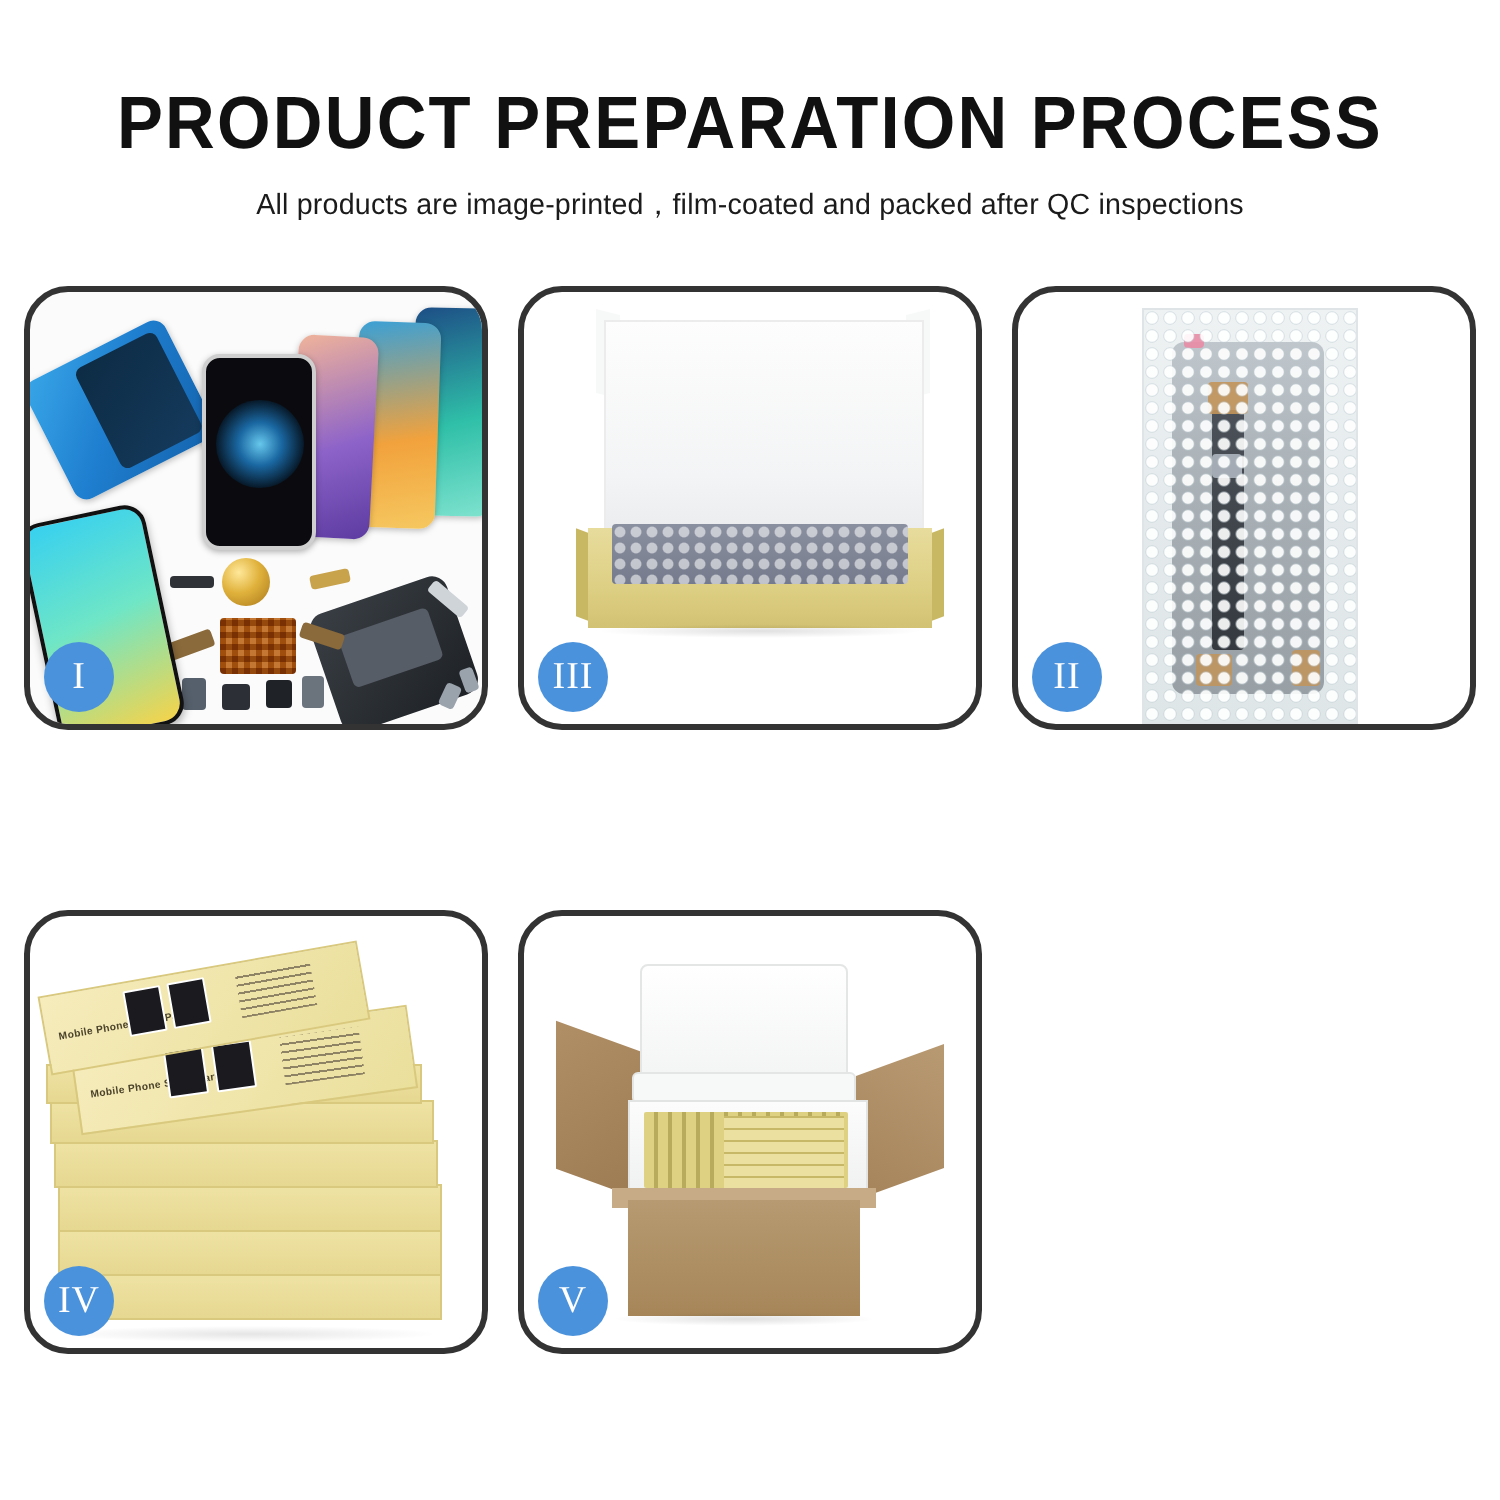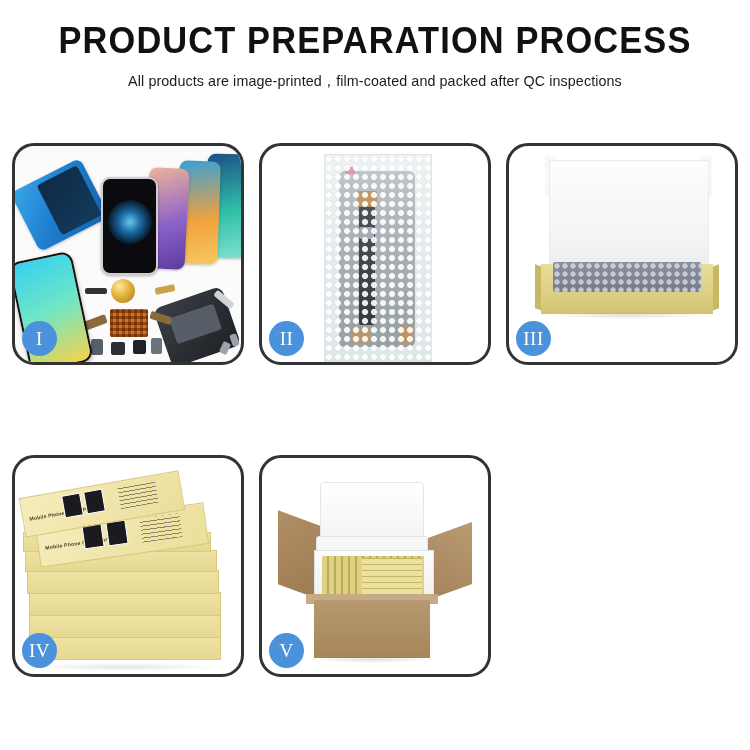--- a/index.html
+++ b/index.html
@@ -5,21 +5,21 @@
   html,body{margin:0;padding:0;}
   body{
     width:750px;height:750px;
     background:#ffffff;
     font-family:"Liberation Sans","DejaVu Sans",sans-serif;
     overflow:hidden;
   }
   .page{position:relative;width:750px;height:750px;}
 
   
-  .header{width:750px;text-align:center;padding-top:22px;box-sizing:border-box;}
+  .header{width:750px;text-align:center;padding-top:43px;box-sizing:border-box;}
   .title{
     font-size:37px;font-weight:700;color:#111;
     letter-spacing:1.2px;line-height:1;
     transform:scaleX(0.93);transform-origin:center;
     white-space:nowrap;
   }
   .subtitle{
     margin-top:13px;font-size:14.6px;color:#1b1b1b;font-weight:400;
     letter-spacing:0.1px;white-space:nowrap;
     transform:scaleX(0.98);transform-origin:center;
@@ -365,50 +365,50 @@
         <div class="pt f7"></div>
         <div class="pt f8"></div>
         <div class="pt f9"></div>
         <div class="pt f10"></div>
         <div class="pt f11"></div>
         <div class="pt f12"></div>
       </div>
       <div class="badge">I</div>
     </div>
 
+    <div class="panel p3">
+      <div class="stage">
+        <div class="b3-lidL"></div>
+        <div class="b3-lidR"></div>
+        <div class="b3-lid"></div>
+        <div class="b3-trayL"></div>
+        <div class="b3-trayR"></div>
+        <div class="b3-tray"></div>
+        <div class="b3-wrap"></div>
+        <div class="b3-shadow"></div>
+      </div>
+      <div class="badge">III</div>
+    </div>
+
     <div class="panel p2">
       <div class="stage">
         <div class="bubblebag">
           <div class="lcd"></div>
           <div class="flexstrip"></div>
           <div class="flexcon"></div>
           <div class="flexcon2"></div>
           <div class="tapebit"></div>
           <div class="tapebit2"></div>
           <div class="pinkdot"></div>
           <div class="bubbletex"></div>
         </div>
       </div>
       <div class="badge">II</div>
     </div>
 
-    <div class="panel p3">
-      <div class="stage">
-        <div class="b3-lidL"></div>
-        <div class="b3-lidR"></div>
-        <div class="b3-lid"></div>
-        <div class="b3-trayL"></div>
-        <div class="b3-trayR"></div>
-        <div class="b3-tray"></div>
-        <div class="b3-wrap"></div>
-        <div class="b3-shadow"></div>
-      </div>
-      <div class="badge">III</div>
-    </div>
-
     <div class="panel p4">
       <div class="stage">
 
         <div class="stackbox" style="left:14px;top:178px;width:190px;height:22px;"></div>
         <div class="stackbox" style="left:14px;top:156px;width:190px;height:22px;"></div>
         <div class="stackbox" style="left:14px;top:134px;width:190px;height:22px;"></div>
         <div class="stackbox" style="left:12px;top:112px;width:190px;height:22px;"></div>
         <div class="stackbox" style="left:10px;top:92px;width:190px;height:20px;"></div>
         <div class="stackbox" style="left:8px;top:74px;width:186px;height:18px;"></div>
 

